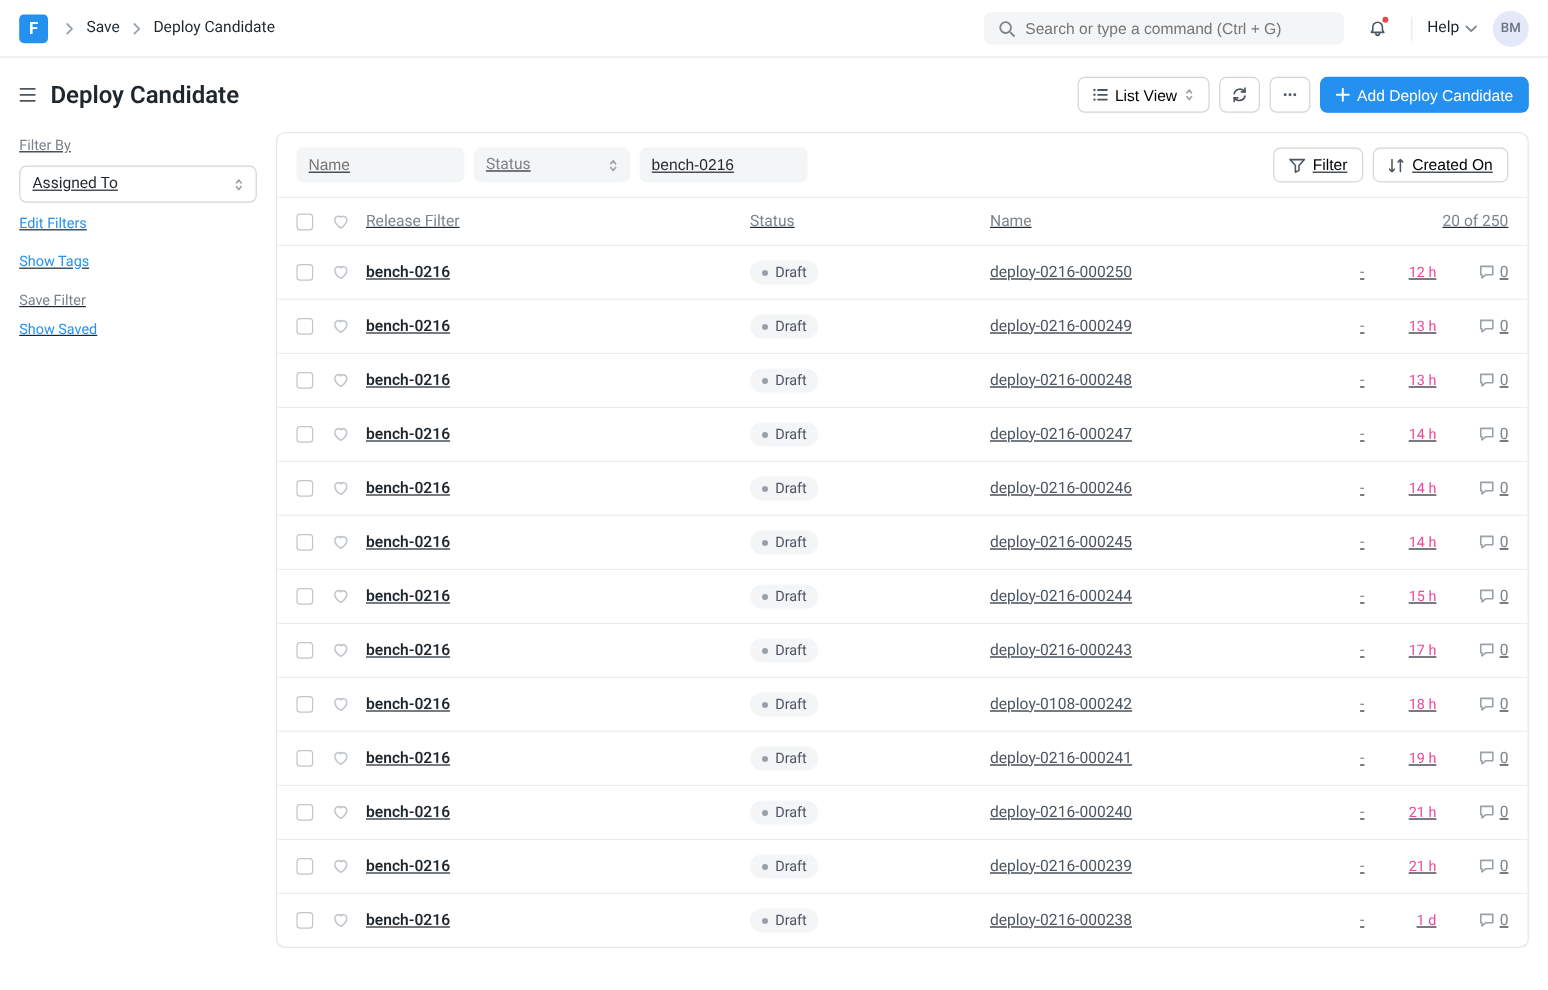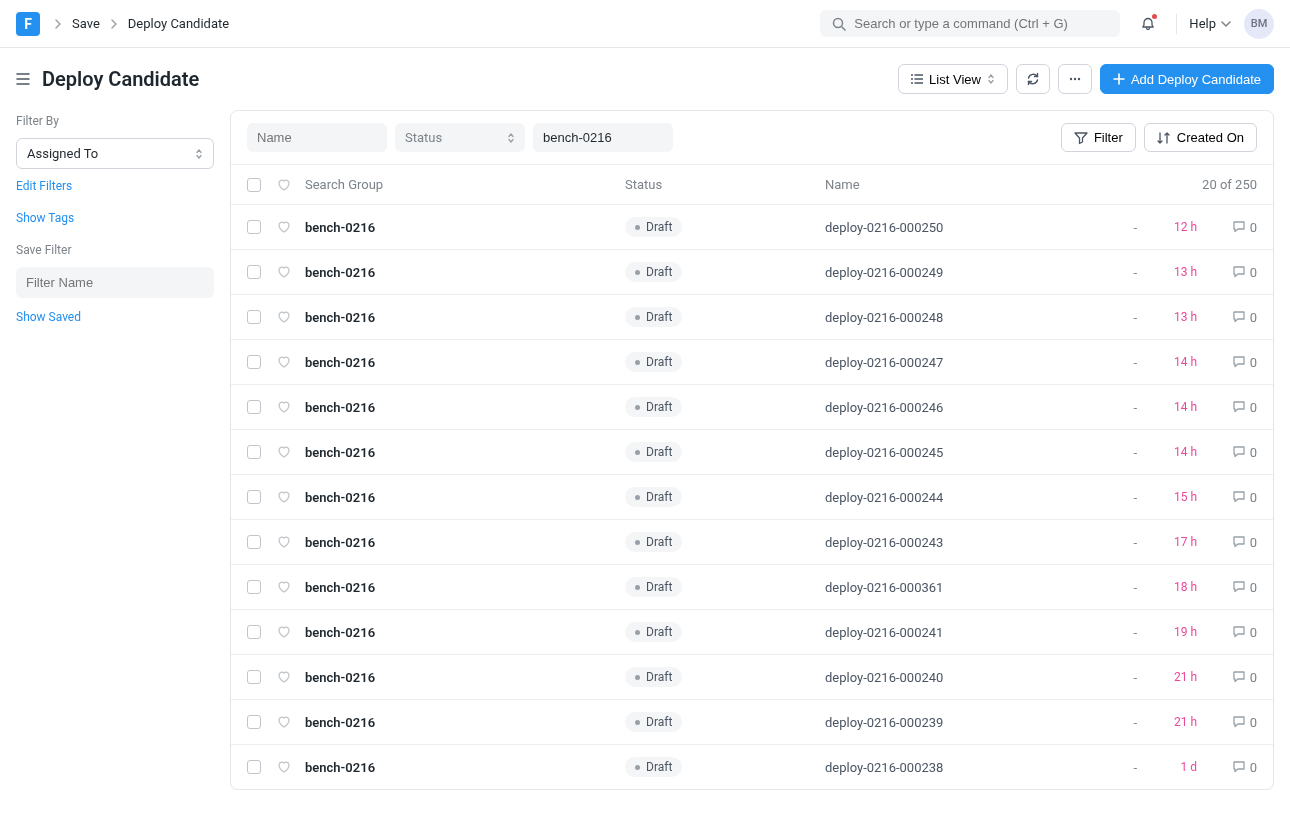--- a/index.html
+++ b/index.html
@@ -24,21 +24,21 @@
 .page-header { display: flex; align-items: center; padding: 16px; }
 .menu-toggle { margin-right: 12px; cursor: pointer; }
 .page-title { font-size: 20px; font-weight: 600; }
 .header-spacer { flex: 1; }
 .btn { display: inline-flex; align-items: center; gap: 6px; padding: 6px 12px; border-radius: 6px; font-size: 13px; cursor: pointer; border: 1px solid #d1d5db; background: #fff; }
 .btn-primary { background: #2490ef; color: #fff; border-color: #2490ef; }
 .btn-icon-only { padding: 7px 9px; }
 .header-actions { display: flex; gap: 8px; }
 
 
-.layout { display: flex; padding: 0 16px; }
+.layout { display: flex; padding: 0 16px; text-decoration: underline; }
 .sidebar { width: 214px; padding-right: 16px; }
 .main { flex: 1; border: 1px solid #e5e7eb; border-radius: 8px; background: #fff; box-shadow: 0 1px 2px rgba(0,0,0,0.03); }
 
 
 .sidebar-label { font-size: 12px; color: #7c838a; margin-bottom: 10px; margin-top: 4px; }
 .sidebar .select { display: flex; justify-content: space-between; align-items: center; border: 1px solid #d1d5db; border-radius: 6px; padding: 7px 10px; font-size: 13px; margin-bottom: 10px; cursor: pointer; }
 .sidebar .link { color: #2490ef; font-size: 12px; cursor: pointer; margin-bottom: 18px; display: block; }
 .sidebar .filter-name-input { background: #f4f5f6; border: none; border-radius: 6px; padding: 8px 10px; font-size: 13px; width: 100%; outline: none; margin-bottom: 12px; }
 
 
@@ -229,21 +229,20 @@
       <span>Assigned To</span>
       <span class="icon-updown">
           <svg width="8" height="14" viewBox="0 0 8 14">
             <use href="#i-updown"></use>
           </svg>
         </span>
     </div>
     <a class="link">Edit Filters</a>
     <a class="link">Show Tags</a>
     <div class="sidebar-label">Save Filter</div>
-    <input class="filter-name-input" placeholder="Filter Name" style="">
     <a class="link">Show Saved</a>
   </div>
 
   <div class="main">
     <div class="list-toolbar">
       <input class="filter-input name" placeholder="Name" style="">
       <div class="status-select">
         <span>Status</span>
         <span class="icon-updown">
             <svg width="8" height="14" viewBox="0 0 8 14">
@@ -273,21 +272,21 @@
 
     <div class="list-header">
       <div class="col-check">
           <div class="checkbox"></div>
         </div>
       <div class="col-like heart-icon" style="color:#c0c6cc">
           <svg width="14" height="14" viewBox="0 0 14 14">
             <use href="#i-heart"></use>
           </svg>
         </div>
-      <div class="col-release">Search Group</div>
+      <div class="col-release">Release Filter</div>
       <div class="col-status">Status</div>
       <div class="col-name">Name</div>
       <div class="col-dash"></div>
       <div class="col-time"></div>
       <div class="col-comments col-count">20 of 250</div>
     </div>
 
     <div id="list-rows">
         <div class="list-row">
     <div class="col-check">
@@ -504,21 +503,21 @@
     <div class="col-like heart-icon" style="color:#c0c6cc">
             <svg width="14" height="14" viewBox="0 0 14 14">
               <use href="#i-heart"></use>
             </svg>
           </div>
     <div class="col-release">bench-0216</div>
     <div class="col-status"><span class="status-pill">
               <span class="status-dot"></span>
               <span>Draft</span>
             </span></div>
-    <div class="col-name">deploy-0216-000361</div>
+    <div class="col-name">deploy-0108-000242</div>
     <div class="col-dash">-</div>
     <div class="col-time">18 h</div>
     <div class="col-comments">
       <span style="color:#98a1a9">
               <svg width="14" height="14" viewBox="0 0 14 14">
                 <use href="#i-comment"></use>
               </svg>
             </span>
       <span>0</span>
     </div>

